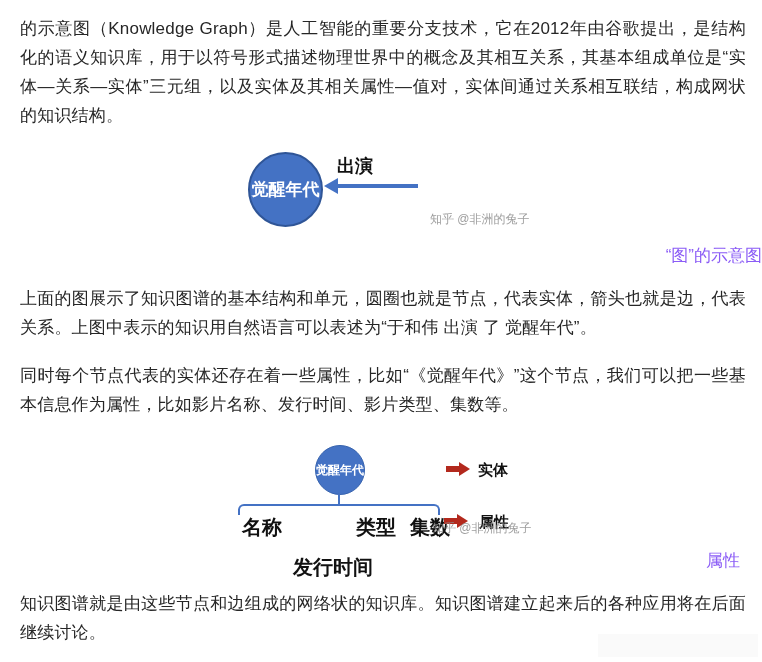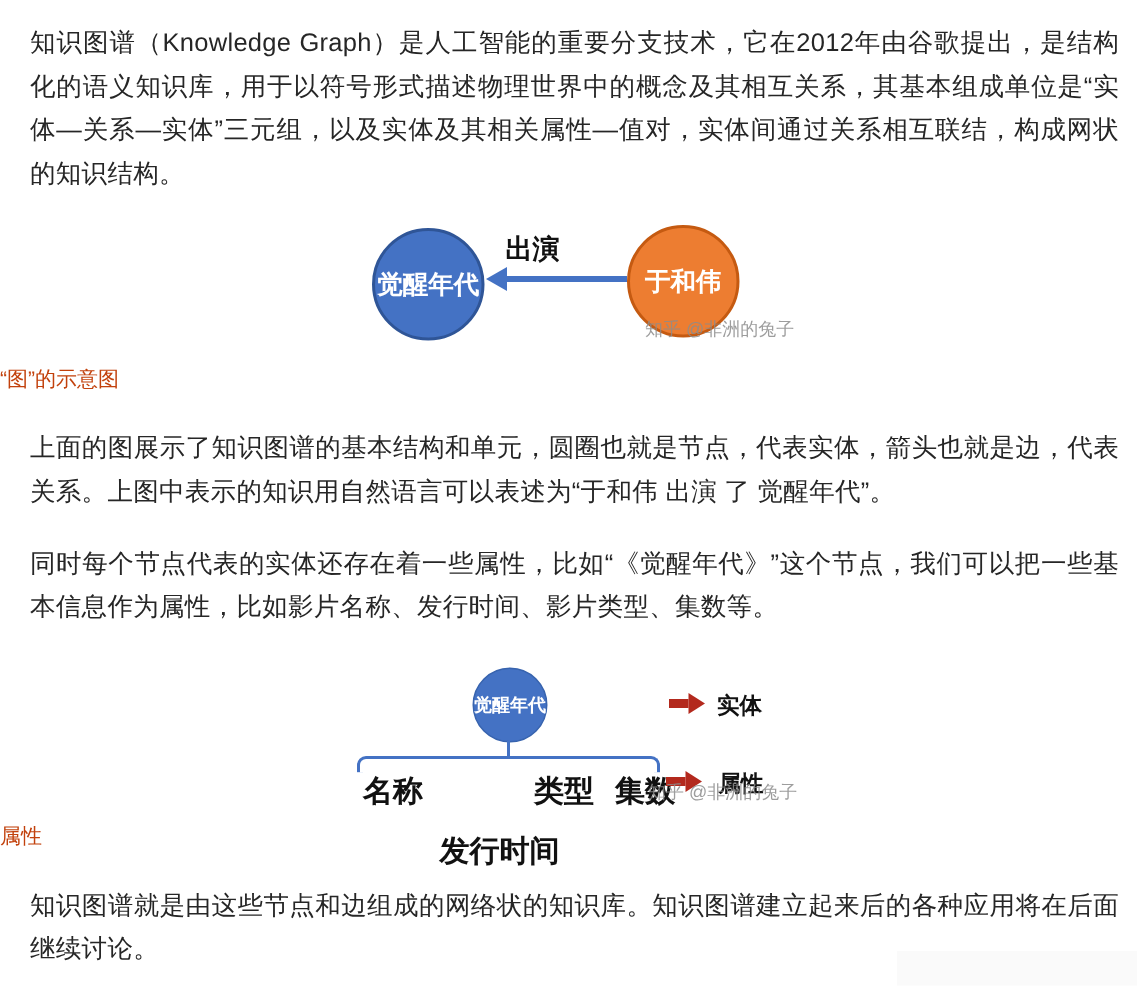--- a/index.html
+++ b/index.html
@@ -31,22 +31,22 @@
     background:#ED7D31;border:2px solid #C55A11;font-size:17px;}
   #edge-line{position:absolute;left:337px;top:184px;width:81px;height:4px;background:#4472C4;}
   #edge-head{position:absolute;left:324px;top:178px;width:0;height:0;
     border-top:8px solid transparent;border-bottom:8px solid transparent;
     border-right:14px solid #4472C4;}
   #edge-label{position:absolute;left:337px;top:154px;width:81px;text-align:left;
     font-size:18px;font-weight:bold;color:#111;}
   .watermark{position:absolute;font-size:12px;color:rgba(140,140,140,0.85);
     white-space:nowrap;z-index:5;}
   #watermark-1{left:430px;top:211px;}
-  .fig-caption{position:absolute;left:0;width:762px;text-align:left;
-    font-size:14px;color:#c2410c;margin:0;}
+  .fig-caption{position:absolute;left:0;width:762px;text-align:right;
+    font-size:17px;color:#8b5cf6;margin:0;}
   #caption-1{top:244px;}
 
   
   #figure-2{position:absolute;left:0;top:443px;width:762px;height:100px;}
   #node-juexing-2{left:315px;top:2px;width:48px;height:48px;
     background:#4472C4;border:1px solid #3763AE;font-size:12px;}
   #bracket-stem{position:absolute;left:338px;top:494px;width:2px;height:10px;background:#4472C4;}
   #bracket{position:absolute;left:238px;top:504px;width:198px;height:9px;
     border-top:2px solid #4472C4;border-left:2px solid #4472C4;border-right:2px solid #4472C4;
     border-radius:6px 6px 0 0;}
@@ -65,25 +65,24 @@
   #caption-2{top:549px;width:740px;}
 
   #watermark-remnant{position:absolute;left:598px;top:634px;width:160px;height:23px;
     background:#fafafa;}
 </style>
 </head>
 <body>
 
 <main>
 
-  <p class="para" id="para-1">知识图谱（Knowledge Graph）是人工智能的重要分支技术，它在2012年由谷歌提出，是结构化的语义知识库，用于以符号形式描述物理世界中的概念及其相互关系，其基本组成单位是“实体—关系—实体”三元组，以及实体及其相关属性—值对，实体间通过关系相互联结，构成网状的知识结构。</p>
+  <p class="para" id="para-1">的示意图（Knowledge Graph）是人工智能的重要分支技术，它在2012年由谷歌提出，是结构化的语义知识库，用于以符号形式描述物理世界中的概念及其相互关系，其基本组成单位是“实体—关系—实体”三元组，以及实体及其相关属性—值对，实体间通过关系相互联结，构成网状的知识结构。</p>
 
   <figure id="figure-1" style="margin:0;">
     <div class="node" id="node-juexing">觉醒年代</div>
-    <div class="node" id="node-yuhewei">于和伟</div>
   </figure>
   <div id="edge-line"></div>
   <div id="edge-head"></div>
   <div id="edge-label">出演</div>
   <div class="watermark" id="watermark-1">知乎 @非洲的兔子</div>
   <p class="fig-caption" id="caption-1">“图”的示意图</p>
 
   <p class="para" id="para-2">上面的图展示了知识图谱的基本结构和单元，圆圈也就是节点，代表实体，箭头也就是边，代表关系。上图中表示的知识用自然语言可以表述为“于和伟 出演 了 觉醒年代”。</p>
 
   <p class="para" id="para-3">同时每个节点代表的实体还存在着一些属性，比如“《觉醒年代》”这个节点，我们可以把一些基本信息作为属性，比如影片名称、发行时间、影片类型、集数等。</p>

